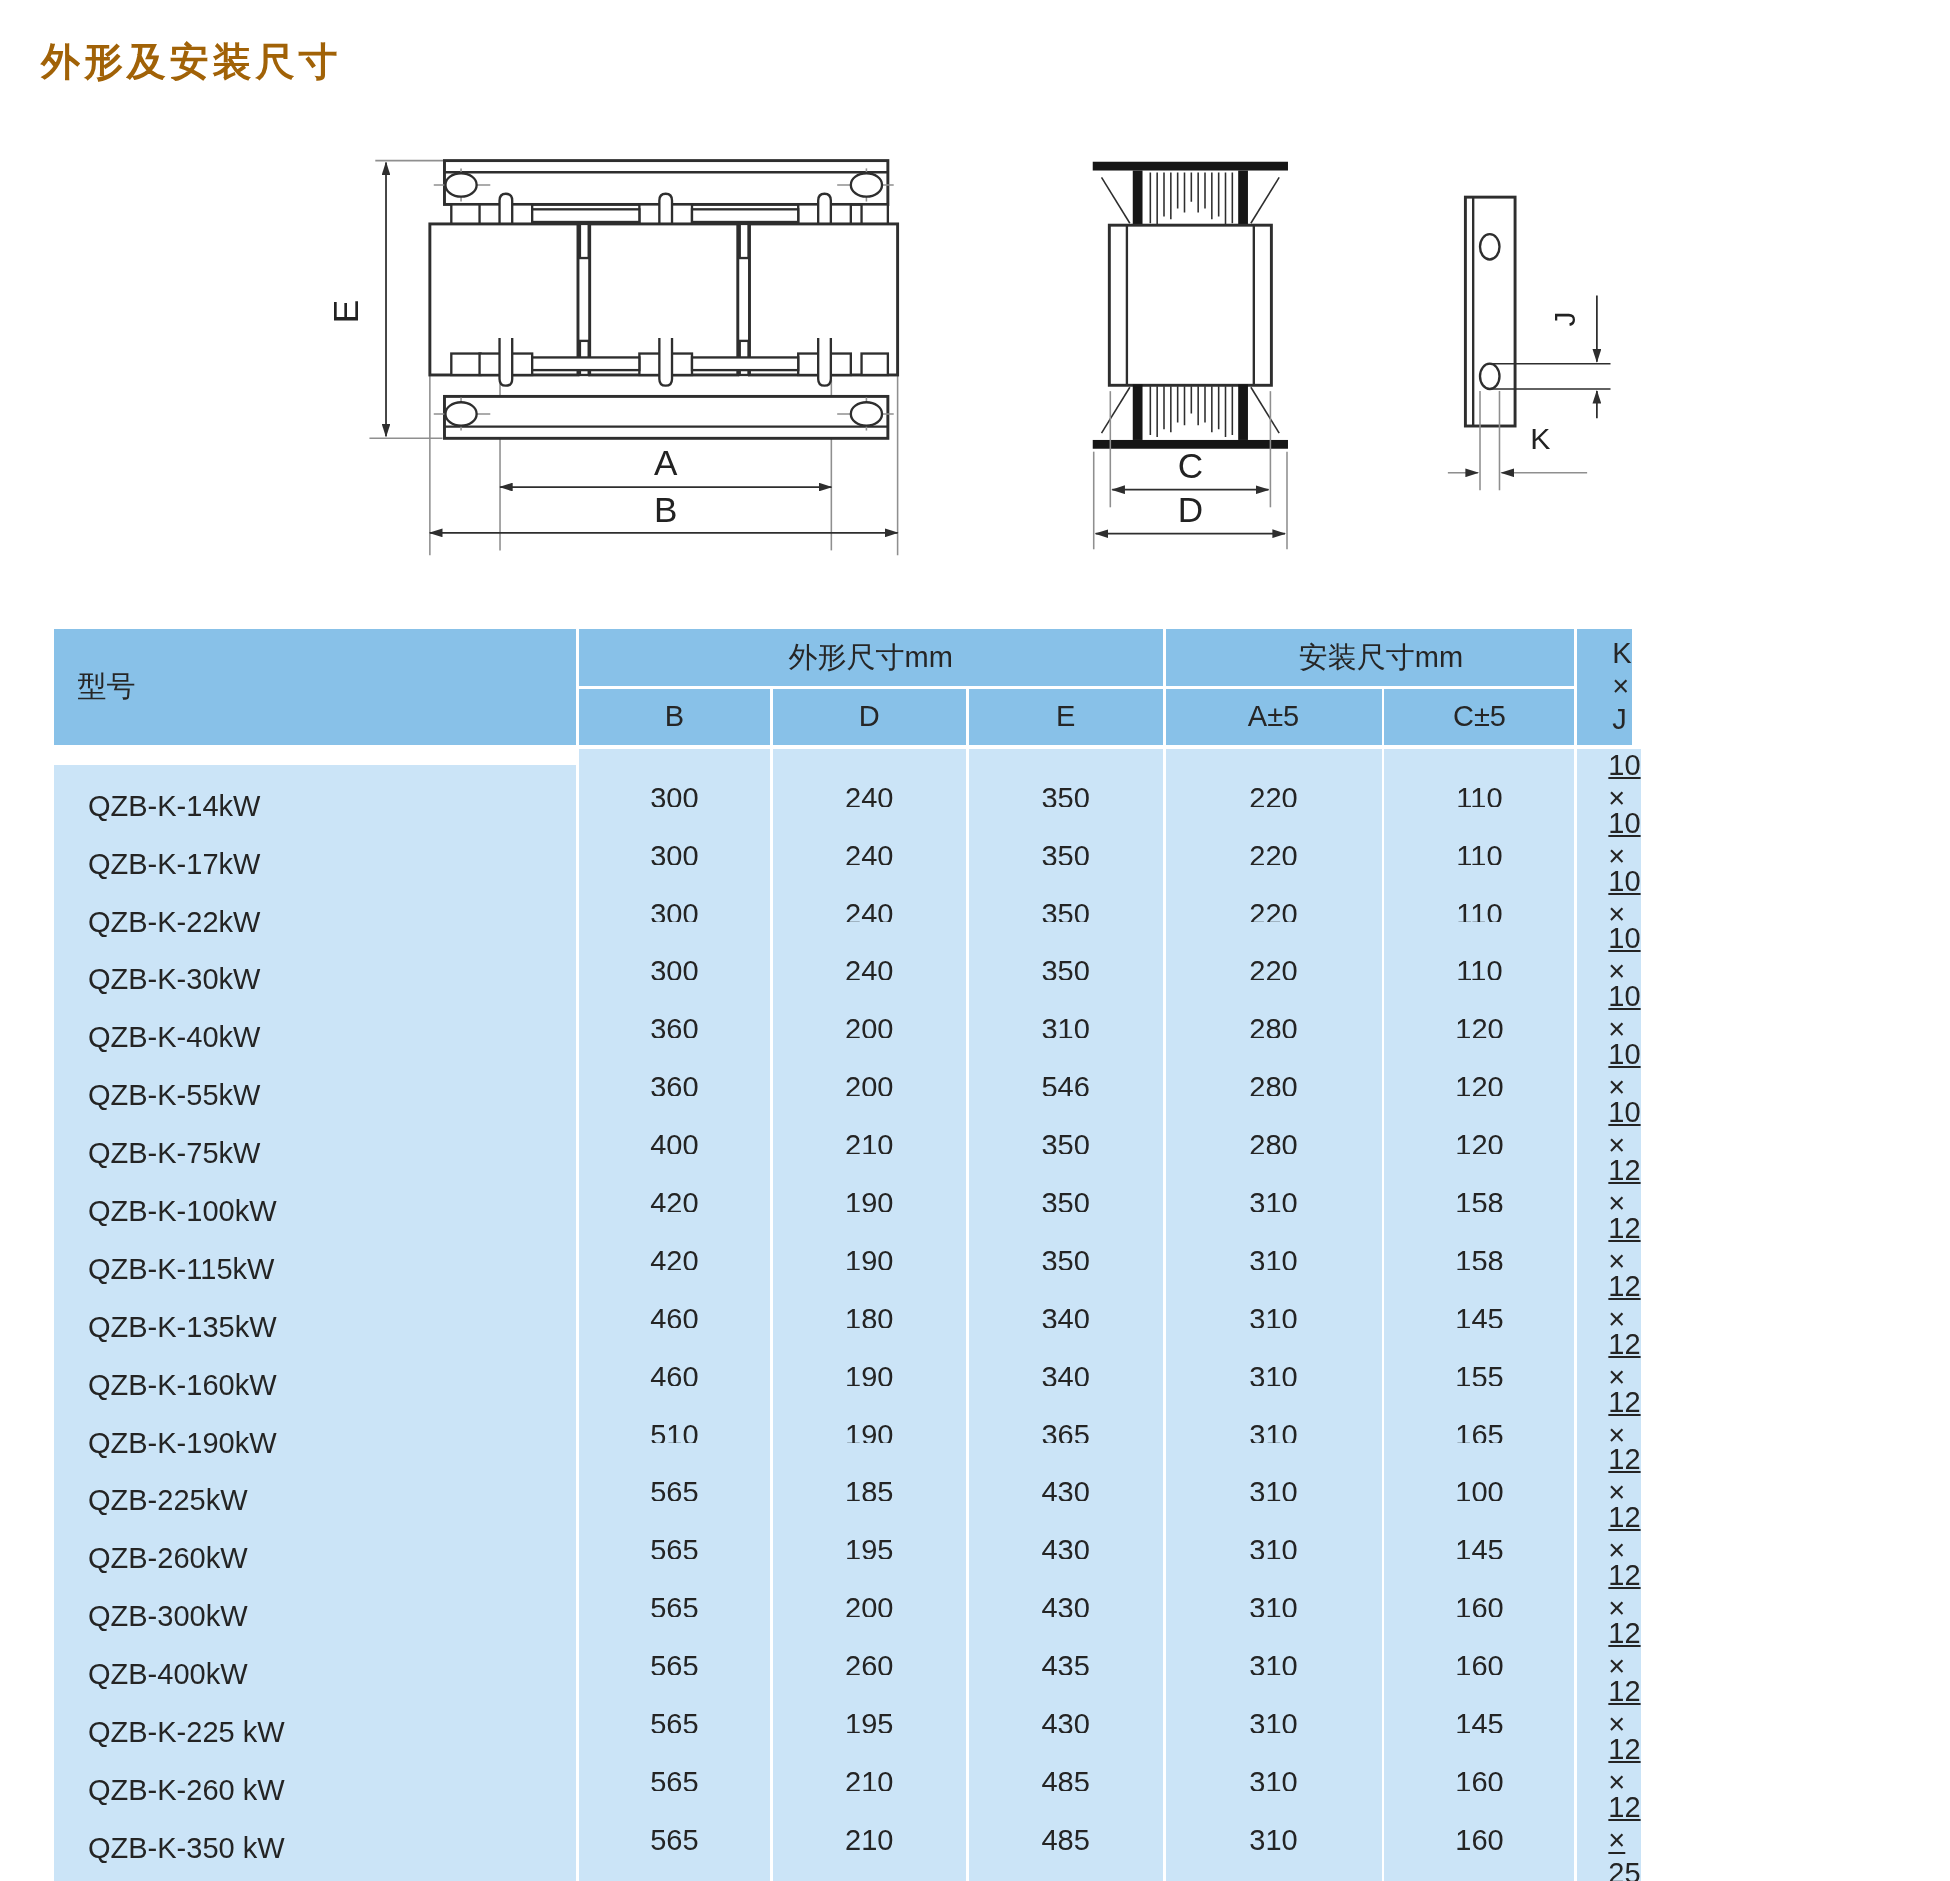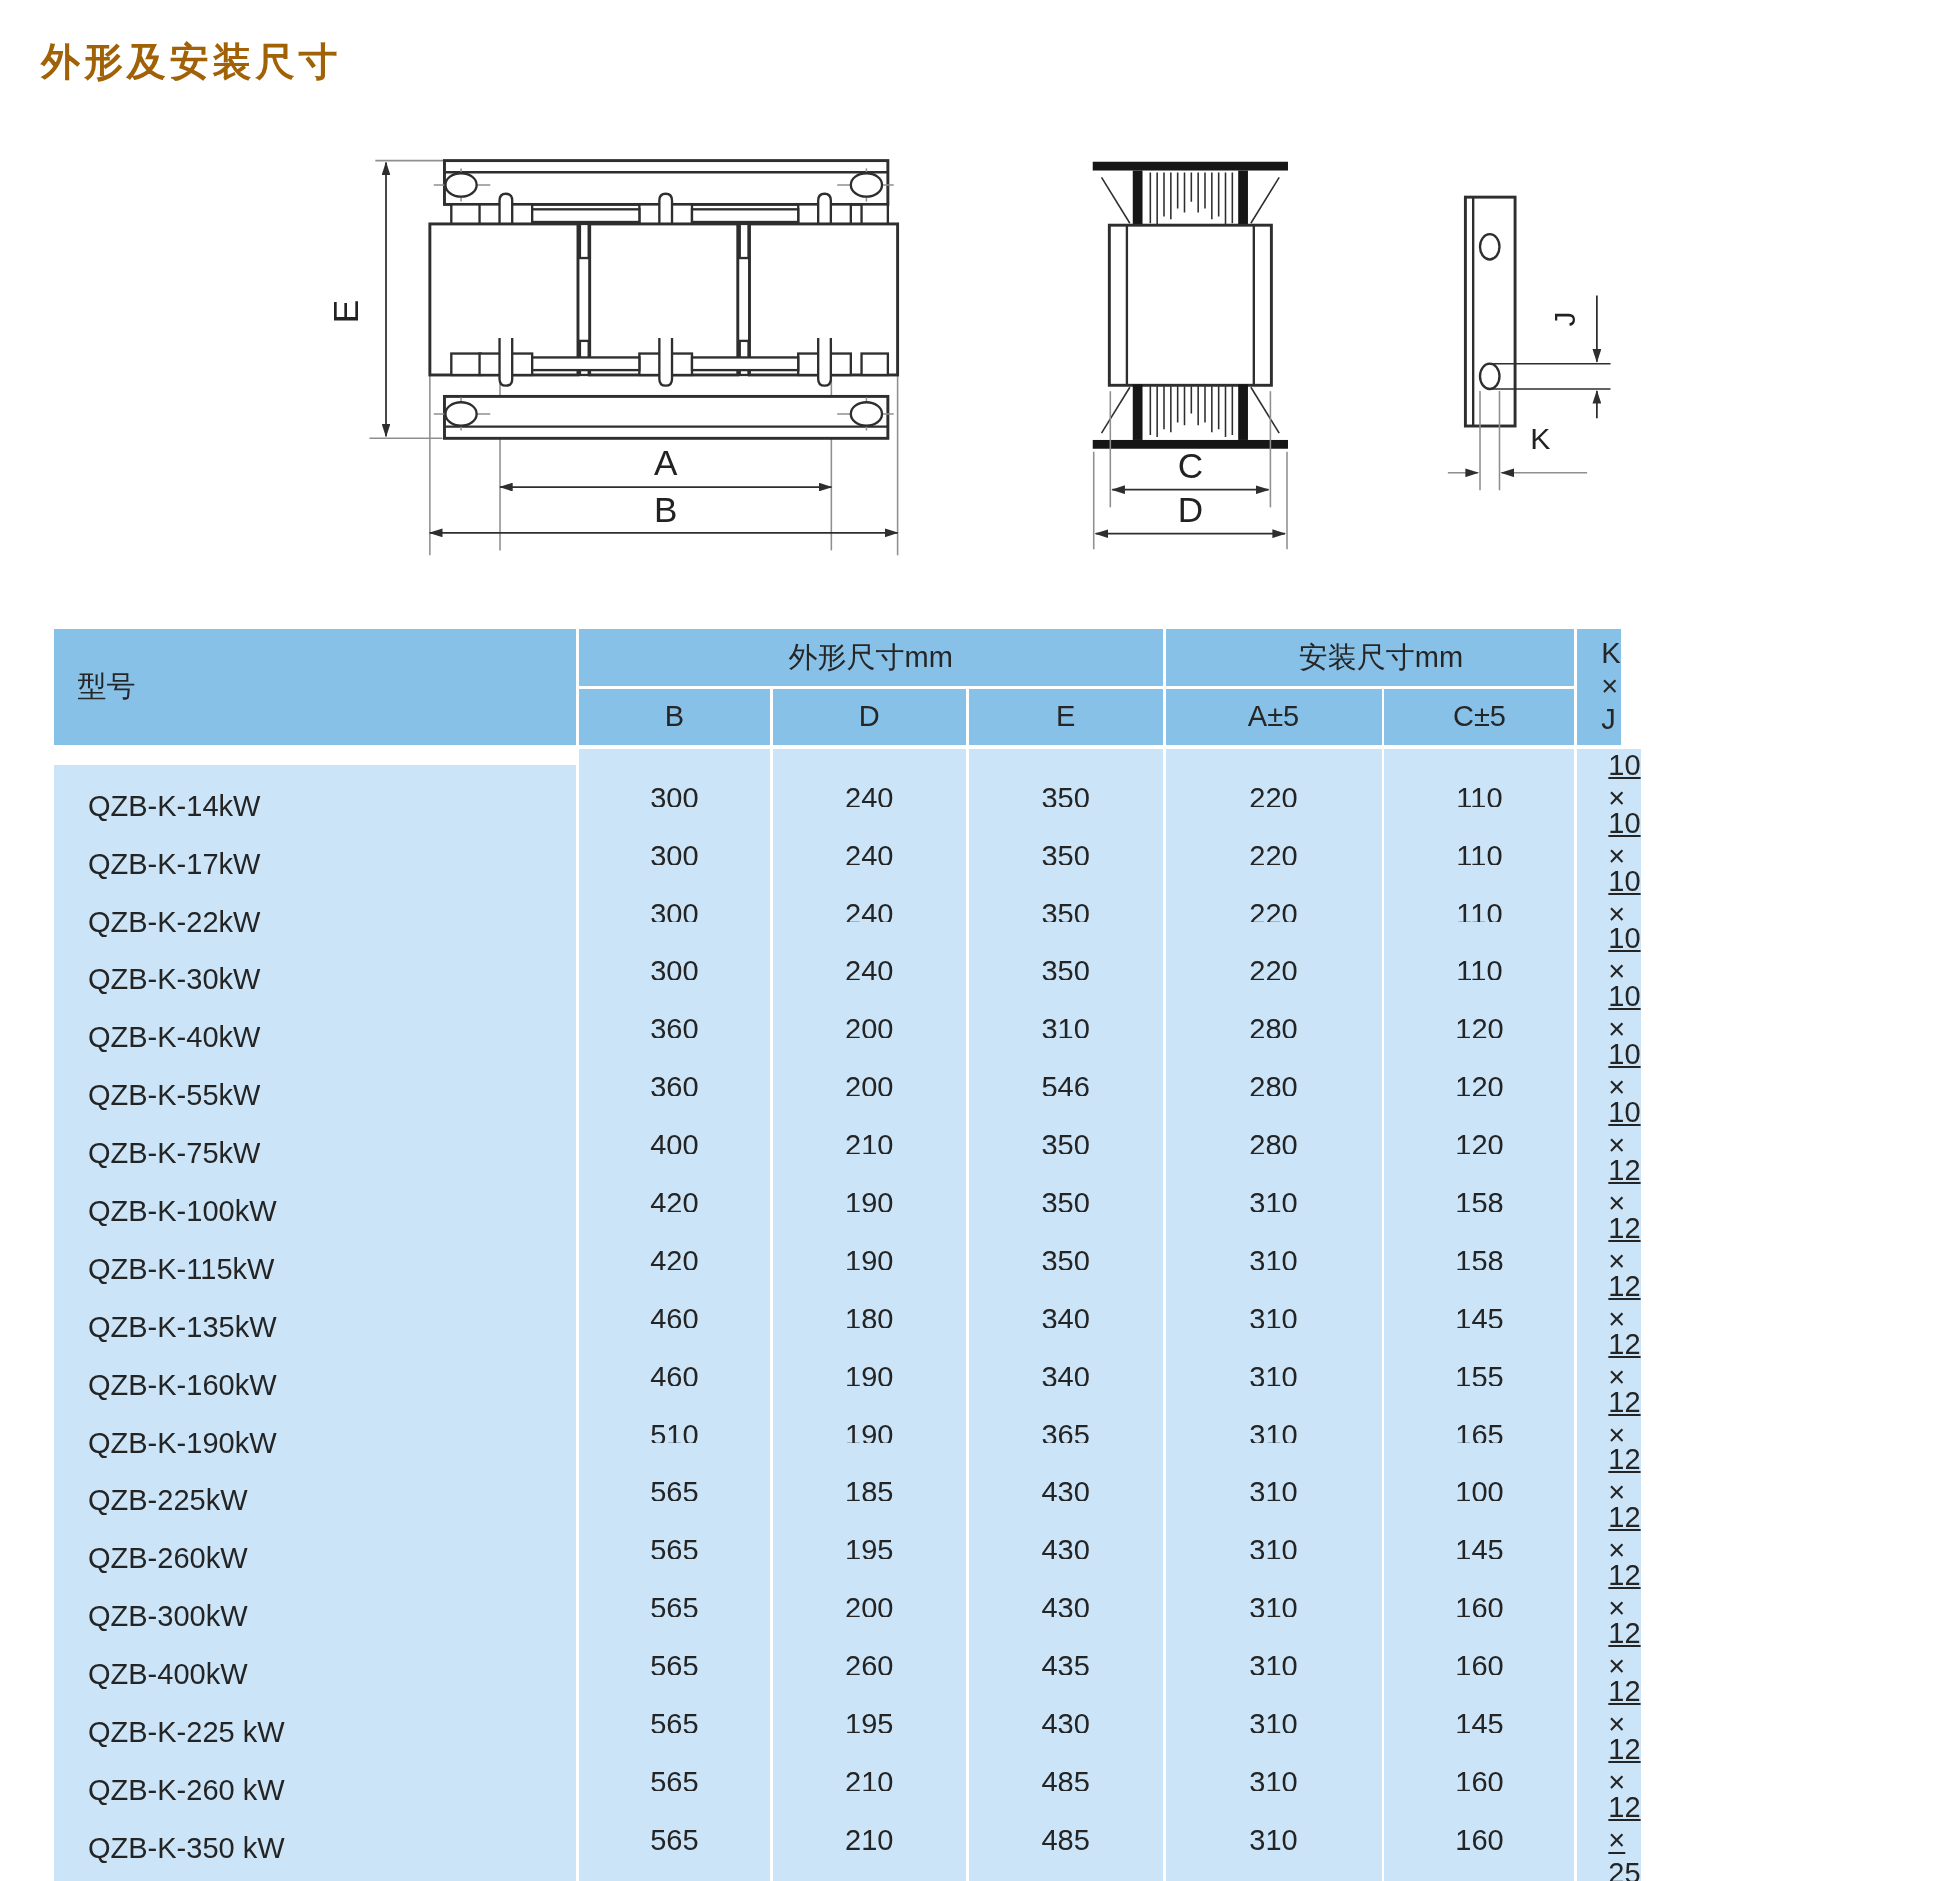--- a/index.html
+++ b/index.html
@@ -33,21 +33,21 @@
     grid-template-columns:522px 191px 193px 194px 216px 190px auto;
   }
   .thead { grid-template-rows:57px 56px; }
   .th {
     background:#88c1e8; color:#262626; font-size:29px;
     display:flex; align-items:center; justify-content:center;
   }
   .th.c-model { grid-row:1/3; grid-column:1; justify-content:flex-start; padding-left:23.4px; }
   .th.g-outline { grid-column:2/5; }
   .th.g-install { grid-column:5/7;padding-left:22px; }
-  .th.c-kxj { grid-row:1/3; grid-column:7; justify-content:flex-start; padding-left:24px; }
+  .th.c-kxj { grid-row:1/3; grid-column:7; justify-content:flex-start; padding-left:35px; }
   .trow { height:54px; margin-top:3.9px; }
   .td {
     background:#cbe4f7; color:#242424; font-size:29px;
     display:flex; align-items:center; justify-content:center;
   }
   .td.c-model { justify-content:flex-start; padding-left:34px;margin-top:16px; }
   .td.c-kj { justify-content:flex-start; padding-left:31px;text-decoration:underline; }
 </style>
 </head>
 <body>

